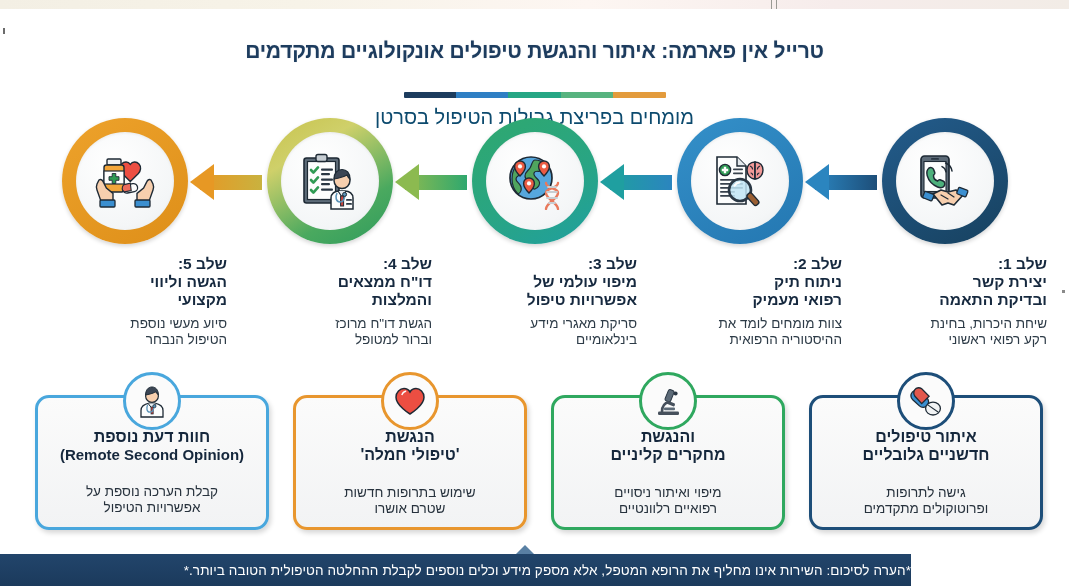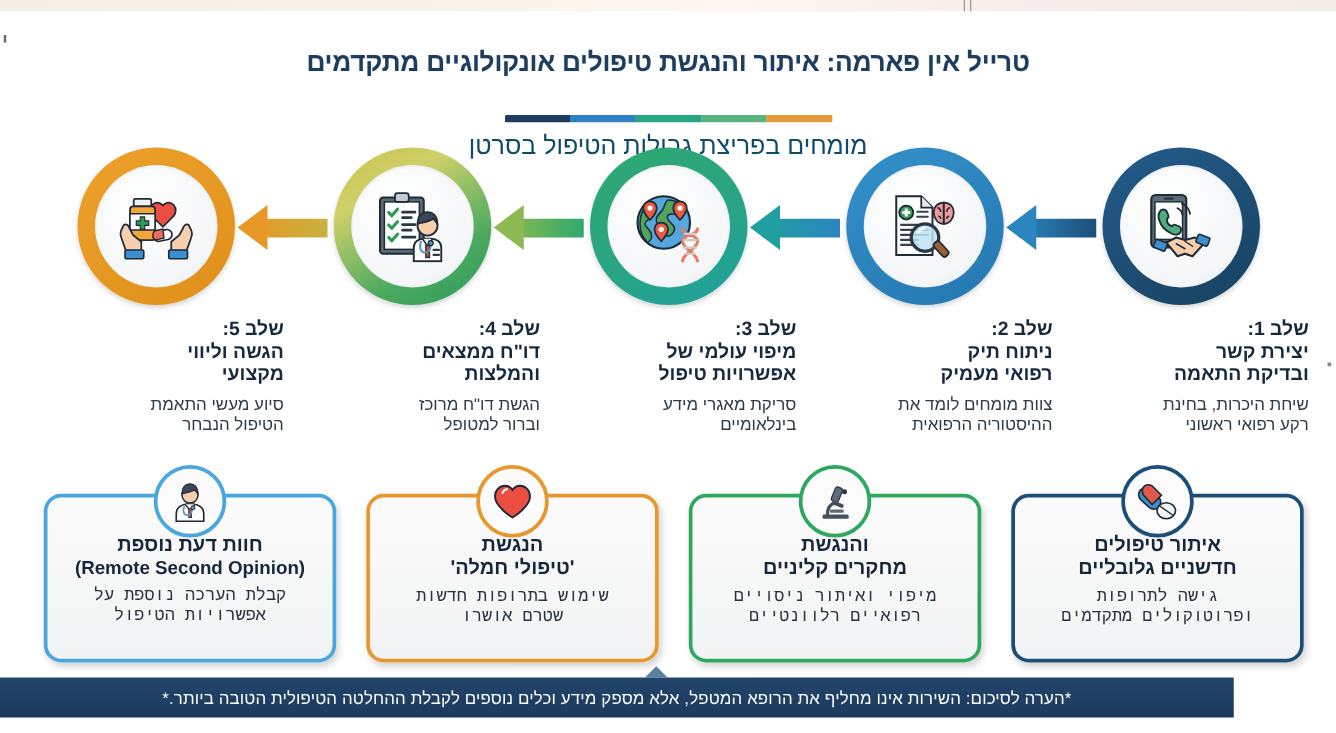--- a/index.html
+++ b/index.html
@@ -72,28 +72,28 @@
     box-sizing:border-box;
     padding-top:30px;
   }
   .card-badge{
     position:absolute;top:-26px;left:50%;transform:translateX(-50%);
     width:52px;height:52px;border-radius:50%;background:#fbfbfb;
     border:3px solid #1d4e79;display:flex;align-items:center;justify-content:center;
   }
   .card-title{font-size:16px;font-weight:bold;color:#15273c;line-height:1.15;padding:0 17px;}
   .card-title .en{font-size:15px;}
-  .card-desc{margin-top:6px;font-size:13.5px;color:#27323d;line-height:1.2;padding:0 8px;font-family:Liberation Mono, monospace;}
+  .card-desc{margin-top:20px;font-size:13.5px;color:#27323d;line-height:1.2;padding:0 8px;}
 
   
   .footer{
-    position:absolute;left:0;bottom:12px;width:987px;height:32px;
+    position:absolute;left:0;bottom:0;width:911px;height:32px;
     background:linear-gradient(180deg,#22456b 0%,#1b3a5c 100%);
     color:#ffffff;font-size:13.5px;
-    display:flex;align-items:center;justify-content:center;
+    display:flex;align-items:center;justify-content:flex-start;
     letter-spacing:.1px;
   }
   .footer-notch{
     position:absolute;top:-9px;left:516px;width:0;height:0;
     border-left:9px solid transparent;border-right:9px solid transparent;
     border-top:9px solid #3c6a94;opacity:.85;transform:rotate(180deg);
   }
 </style>
 </head>
 <body>
@@ -158,21 +158,21 @@
           <rect x="40" y="47" width="15" height="7" rx="1" fill="#3b8fd0" stroke="#1e2a35" stroke-width="1.3"></rect>
         </svg>
       </div>
     </div>
     <div class="step-title">
       <div>שלב 5:</div>
       <div>הגשה וליווי</div>
       <div>מקצועי</div>
     </div>
     <div class="step-desc">
-      <div>סיוע מעשי התאמת</div>
+      <div>סיוע מעשי נוספת</div>
       <div>הטיפול הנבחר</div>
     </div>
   </div>
 
   <div class="step" style="left:227px;">
     <div class="ring" style="background:linear-gradient(150deg,#c8c24c,#cfd06a 28%,#4aa95f 70%,#2f9b5d);">
       <div class="inner">
         <svg width="60" height="58" viewBox="0 0 60 58">
           <rect x="4" y="6" width="35" height="45" rx="2.5" fill="#5d6b78" stroke="#1e2a35" stroke-width="1.6"></rect>
           <rect x="7.5" y="9.5" width="28" height="38" fill="#fcfdfd" stroke="#1e2a35" stroke-width="1.2"></rect>

